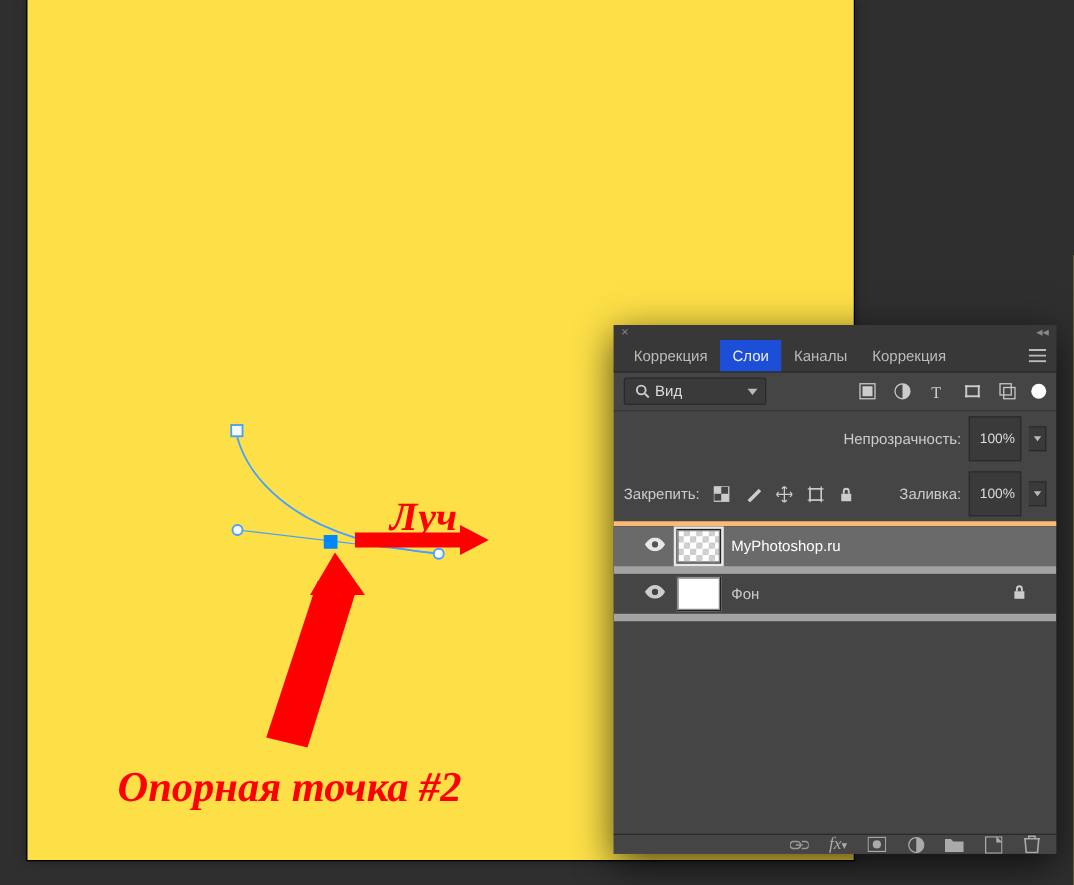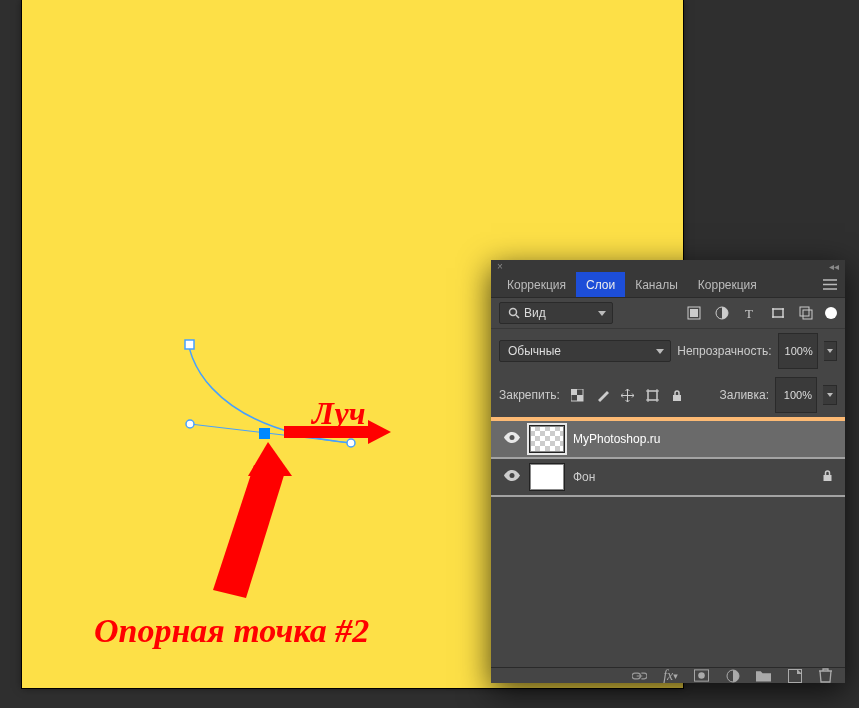--- a/index.html
+++ b/index.html
@@ -138,23 +138,23 @@
   }
 
   .row-lock { border-bottom: 4px solid #fdba74; }
   .lock-icons { display: flex; gap: 10px; margin-left: 4px; }
 
   .layers { flex: 1; background: #454545; overflow: auto; }
   .layer-row {
     display: flex;
     align-items: center;
     height: 38px;
-    padding: 0 12px;
+    padding: 0 24px;
     gap: 8px;
-    border-bottom: 2px solid #a3a3a3;
+    border-bottom: 6px solid #a3a3a3;
   }
   .layer-row.selected { background: #6a6a6a; color: #fff; }
   .vis { width: 18px; text-align: center; cursor: pointer; }
   .thumb {
     width: 36px;
     height: 28px;
     background: #fff;
     border: 1px solid #222;
     box-shadow: 0 0 0 1px #888 inset;
   }
@@ -271,23 +271,20 @@
           <svg width="14" height="14" viewBox="0 0 14 14">
             <rect x="1" y="1" width="9" height="9" stroke="#ccc" fill="none"></rect>
             <rect x="4" y="4" width="9" height="9" stroke="#ccc" fill="none"></rect>
           </svg>
         </span>
     </div>
     <span class="filter-dot"></span>
   </div>
 
   <div class="row">
-    <div class="select blend-select">
-      <span>Обычные</span>
-    </div>
     <span class="lbl" style="margin-left:auto">Непрозрачность:</span>
     <div class="pct-box">100%</div>
     <div class="pct-arrow"></div>
   </div>
 
   <div class="row row-lock">
     <span class="lbl">Закрепить:</span>
     <div class="lock-icons">
       <span class="ic">
           <svg width="13" height="13" viewBox="0 0 13 13">

